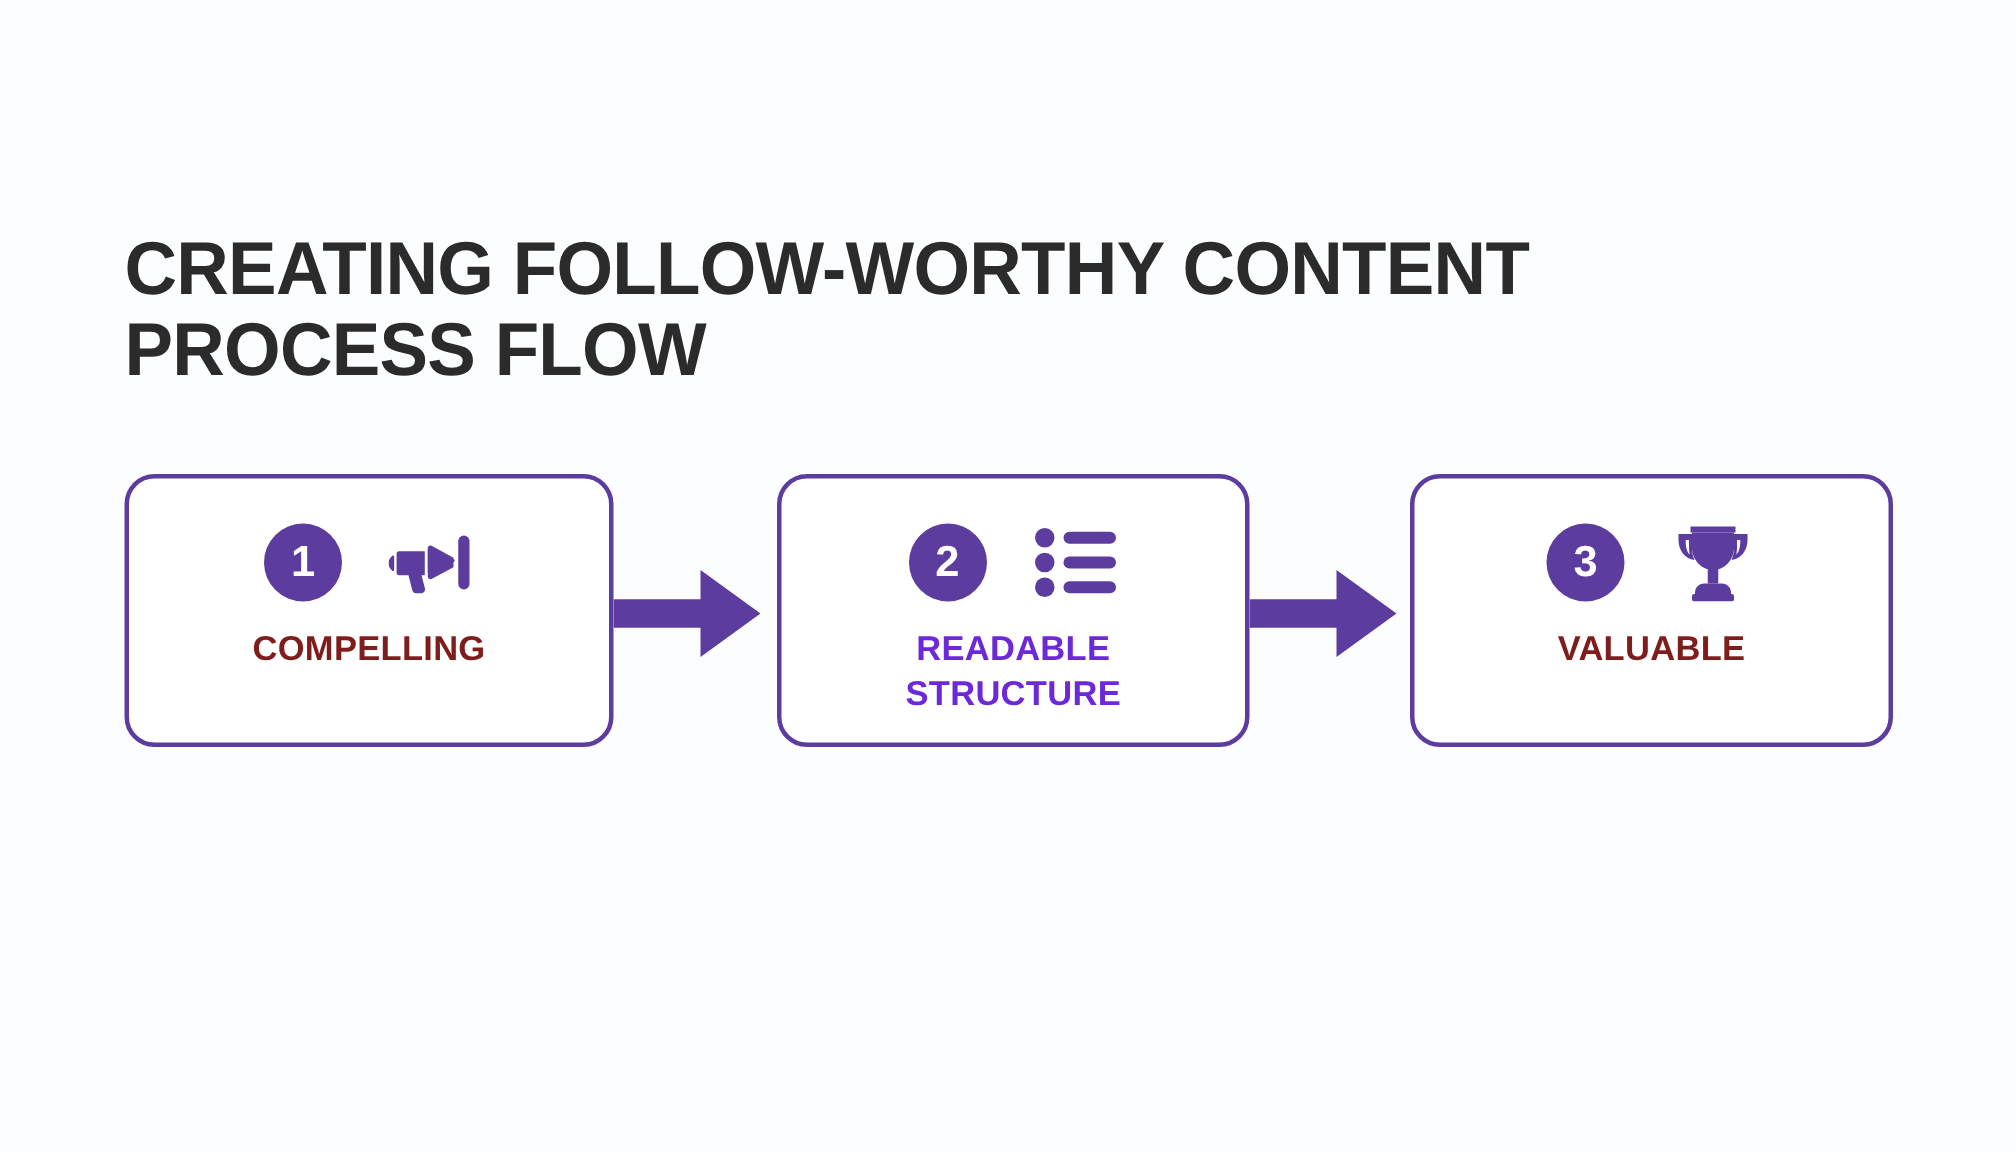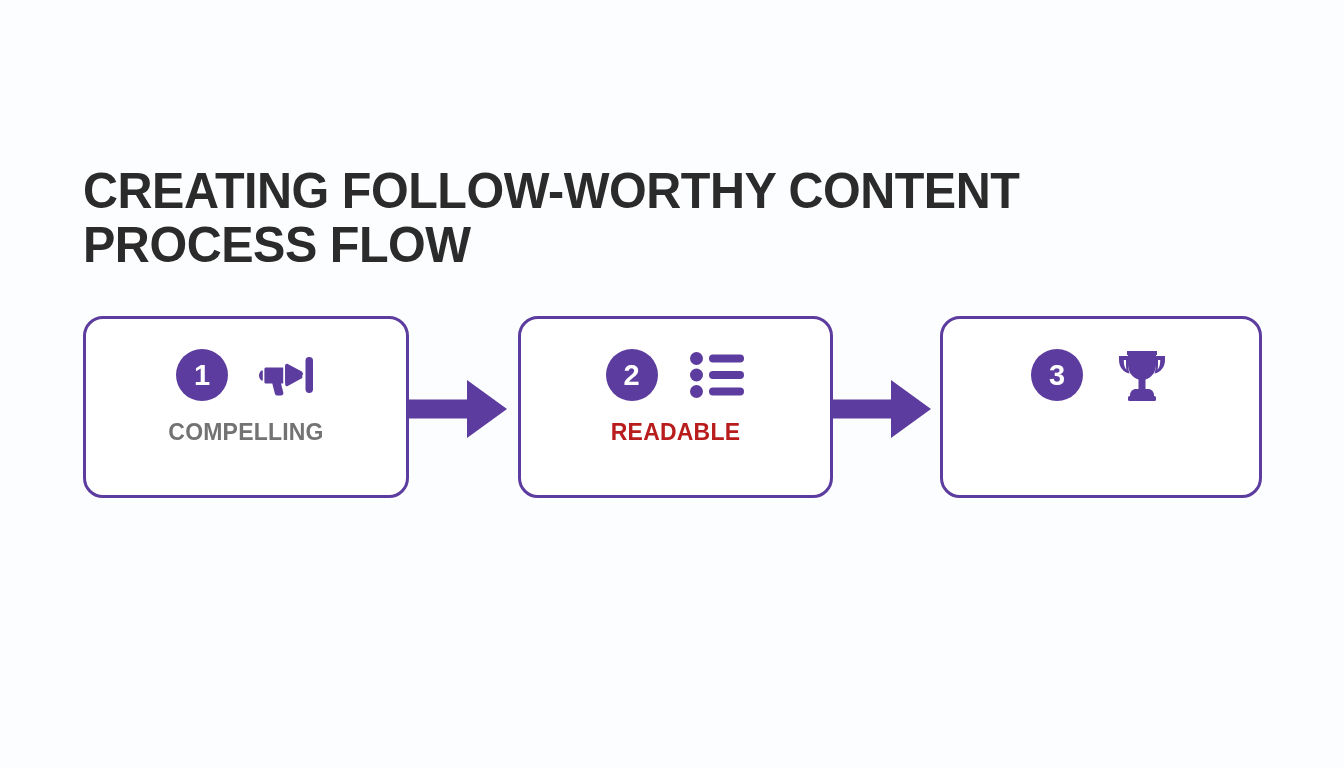--- a/index.html
+++ b/index.html
@@ -18,21 +18,21 @@
 
   .slide {
     position: absolute;
     inset: 0;
   }
 
   
   .title-block {
     position: absolute;
     left: 83px;
-    top: 164px;
+    top: 152px;
     width: 1000px;
   }
   .title-line {
     display: block;
     font-family: "Liberation Sans Narrow", "Liberation Sans", sans-serif;
     font-size: 50px;
     line-height: 54px;
     font-weight: bold;
     letter-spacing: -0.5px;
     color: #2b2b2b;
@@ -106,22 +106,22 @@
     left: 10px;
     right: 10px;
     top: 98px;
     text-align: center;
     font-size: 23px;
     font-weight: bold;
     line-height: 30px;
     letter-spacing: 0.2px;
     text-transform: uppercase;
   }
-  .label-purple { color: #737373; }
-  .label-dark   { color: #b91c1c; }
+  .label-purple { color: #7f1d1d; }
+  .label-dark   { color: #6d28d9; }
   .card-label .ln { display: block; }
 
   
   .arrow {
     position: absolute;
     top: 64px;
     width: 98px;
     height: 58px;
   }
   .arrow-1 { left: 409px; }
@@ -173,20 +173,21 @@
             <rect x="19" y="2.5" width="35" height="8" rx="4"></rect>
             <circle cx="6.5" cy="23" r="6.5"></circle>
             <rect x="19" y="19" width="35" height="8" rx="4"></rect>
             <circle cx="6.5" cy="39.5" r="6.5"></circle>
             <rect x="19" y="35.5" width="35" height="8" rx="4"></rect>
           </svg>
         </div>
       </div>
       <div class="card-label label-dark">
         <span class="ln">READABLE</span>
+        <span class="ln">STRUCTURE</span>
       </div>
     </div>
 
     <div class="arrow arrow-2">
       <svg width="98" height="58" viewBox="0 0 98 58" fill="#5c3c9e">
         <path d="M0 19.5 H58 V0 L98 29 L58 58 V38.5 H0 Z"></path>
       </svg>
     </div>
 
     <div class="card card-3">
@@ -198,17 +199,18 @@
             <path d="M11 6h28v10c0 8.3-6.3 15-14 15S11 24.3 11 16V6z"></path>
             <path d="M11 7H2v4c0 7.2 4.6 12.6 10.6 13.4-1-2.6-1.6-5.5-1.6-8.4V7zm-4.2 4H9v5.2c0 1.6 0.2 3.1 0.5 4.5C7.6 18.9 6.8 15.6 6.8 11.8V11z"></path>
             <path d="M39 7h9v4c0 7.2-4.6 12.6-10.6 13.4 1-2.6 1.6-5.5 1.6-8.4V7zm4.2 4H41v5.2c0 1.6-0.2 3.1-0.5 4.5 1.9-1.8 2.7-5.1 2.7-8.9V11z"></path>
             <rect x="21.5" y="29" width="7" height="11"></rect>
             <path d="M13 46c0-3.3 2.7-6 6-6h12c3.3 0 6 2.7 6 6v2H13v-2z"></path>
             <rect x="11" y="47" width="28" height="5" rx="1.5"></rect>
           </svg>
         </div>
       </div>
       <div class="card-label label-purple">
+        <span class="ln">VALUABLE</span>
       </div>
     </div>
 
   </div>
 </div>
 
 </body></html>

